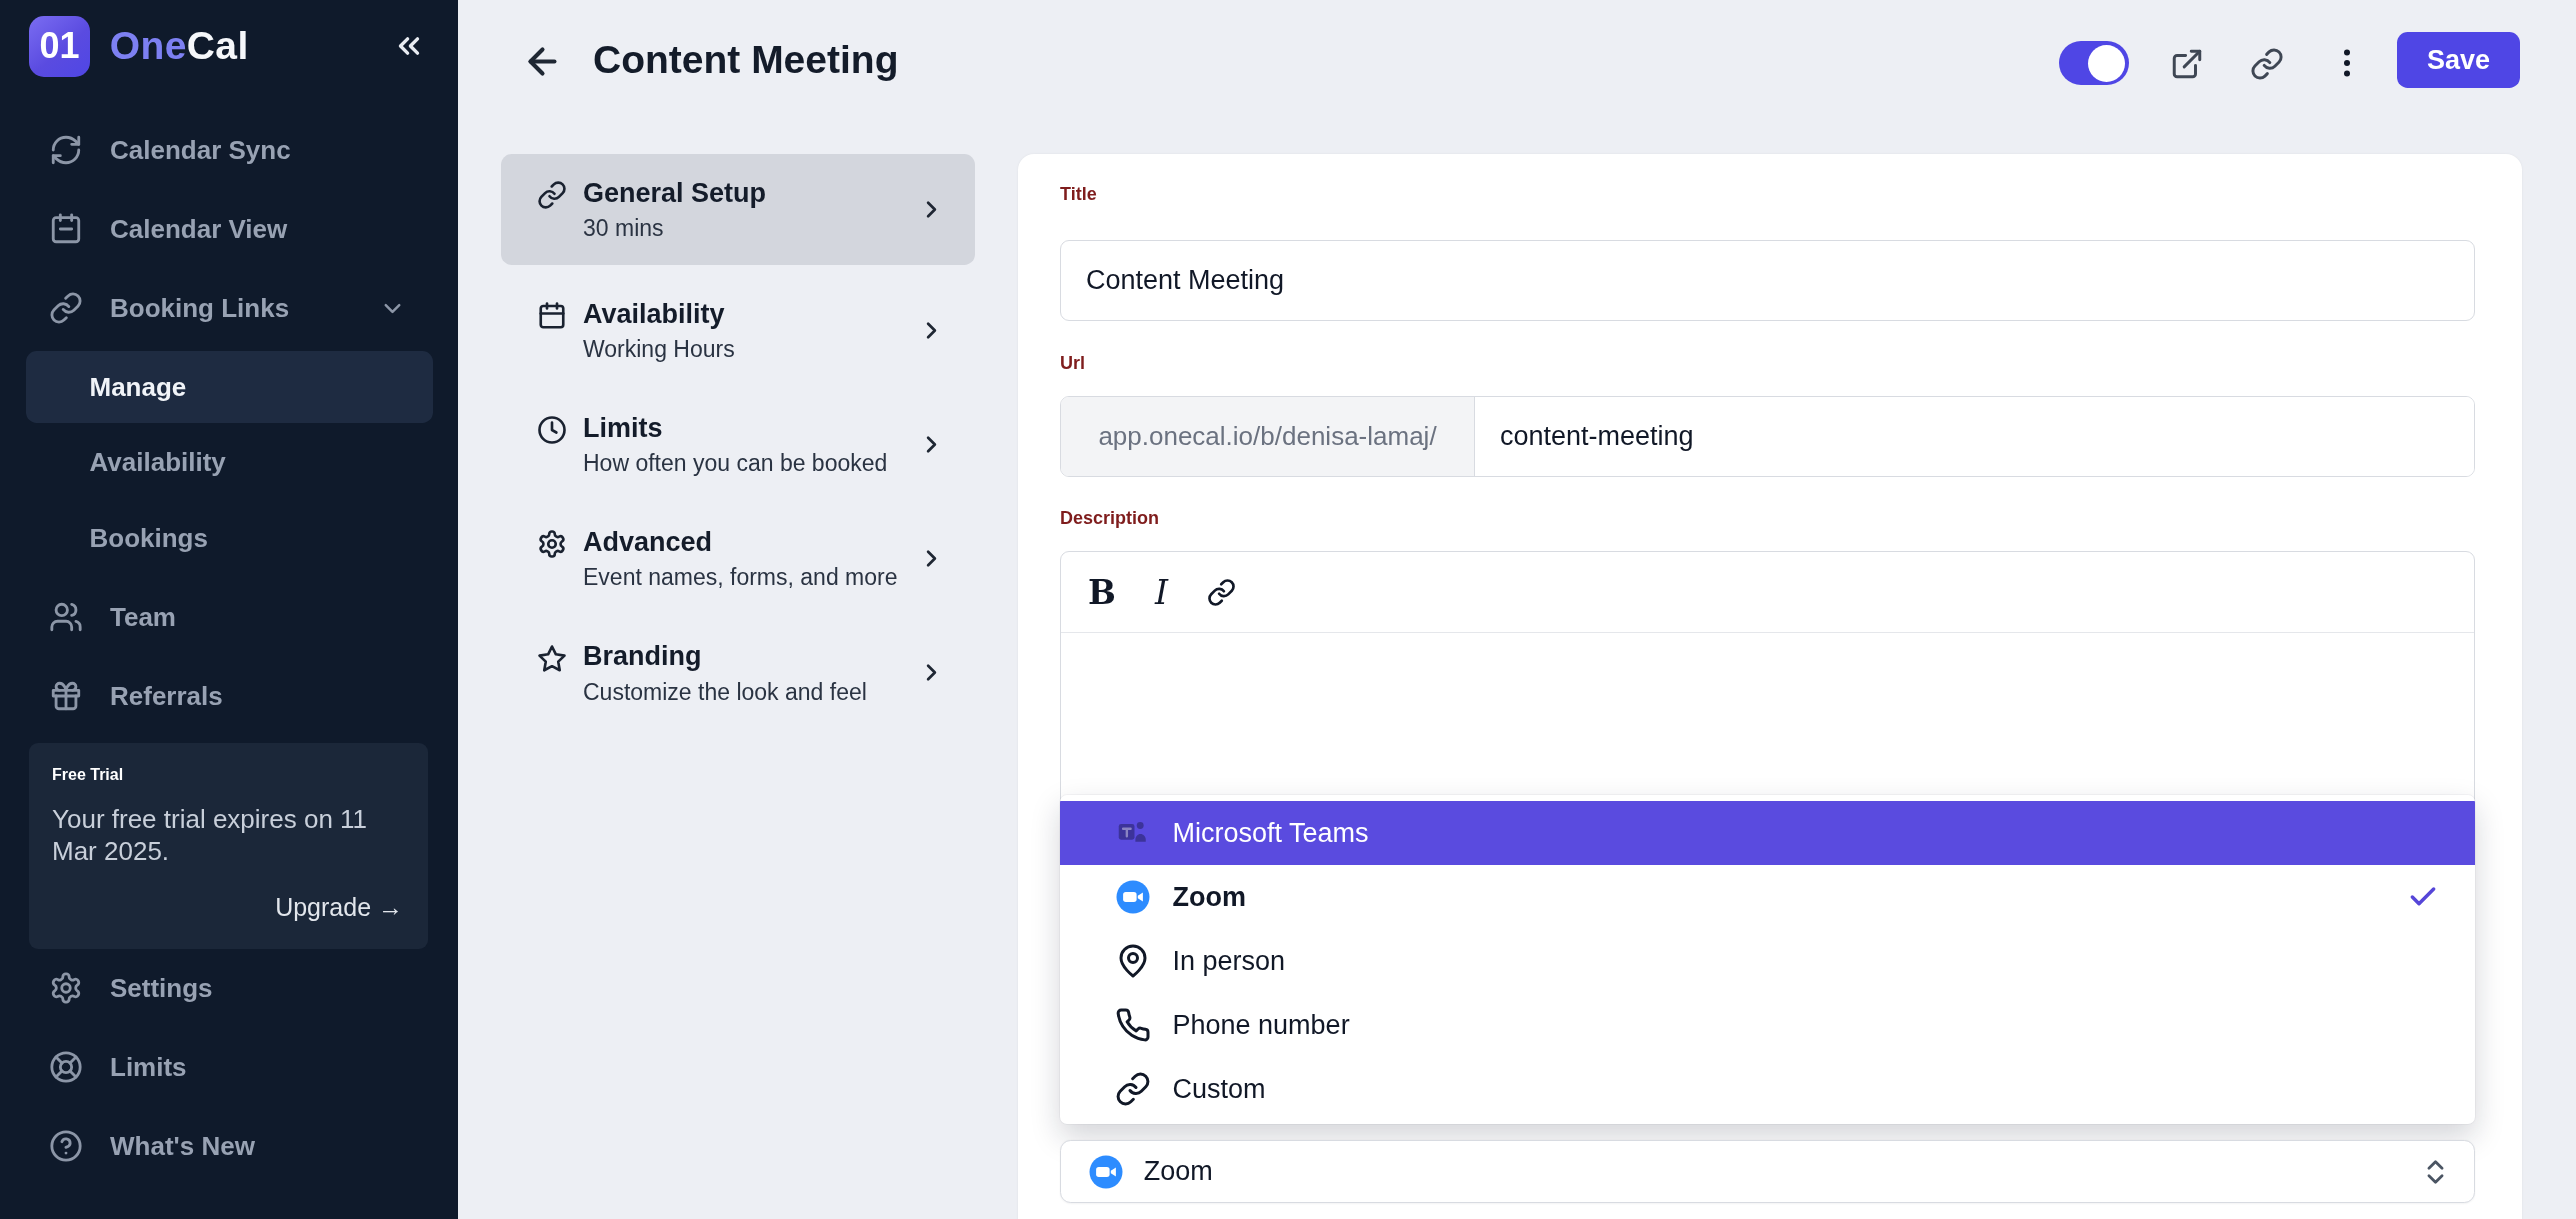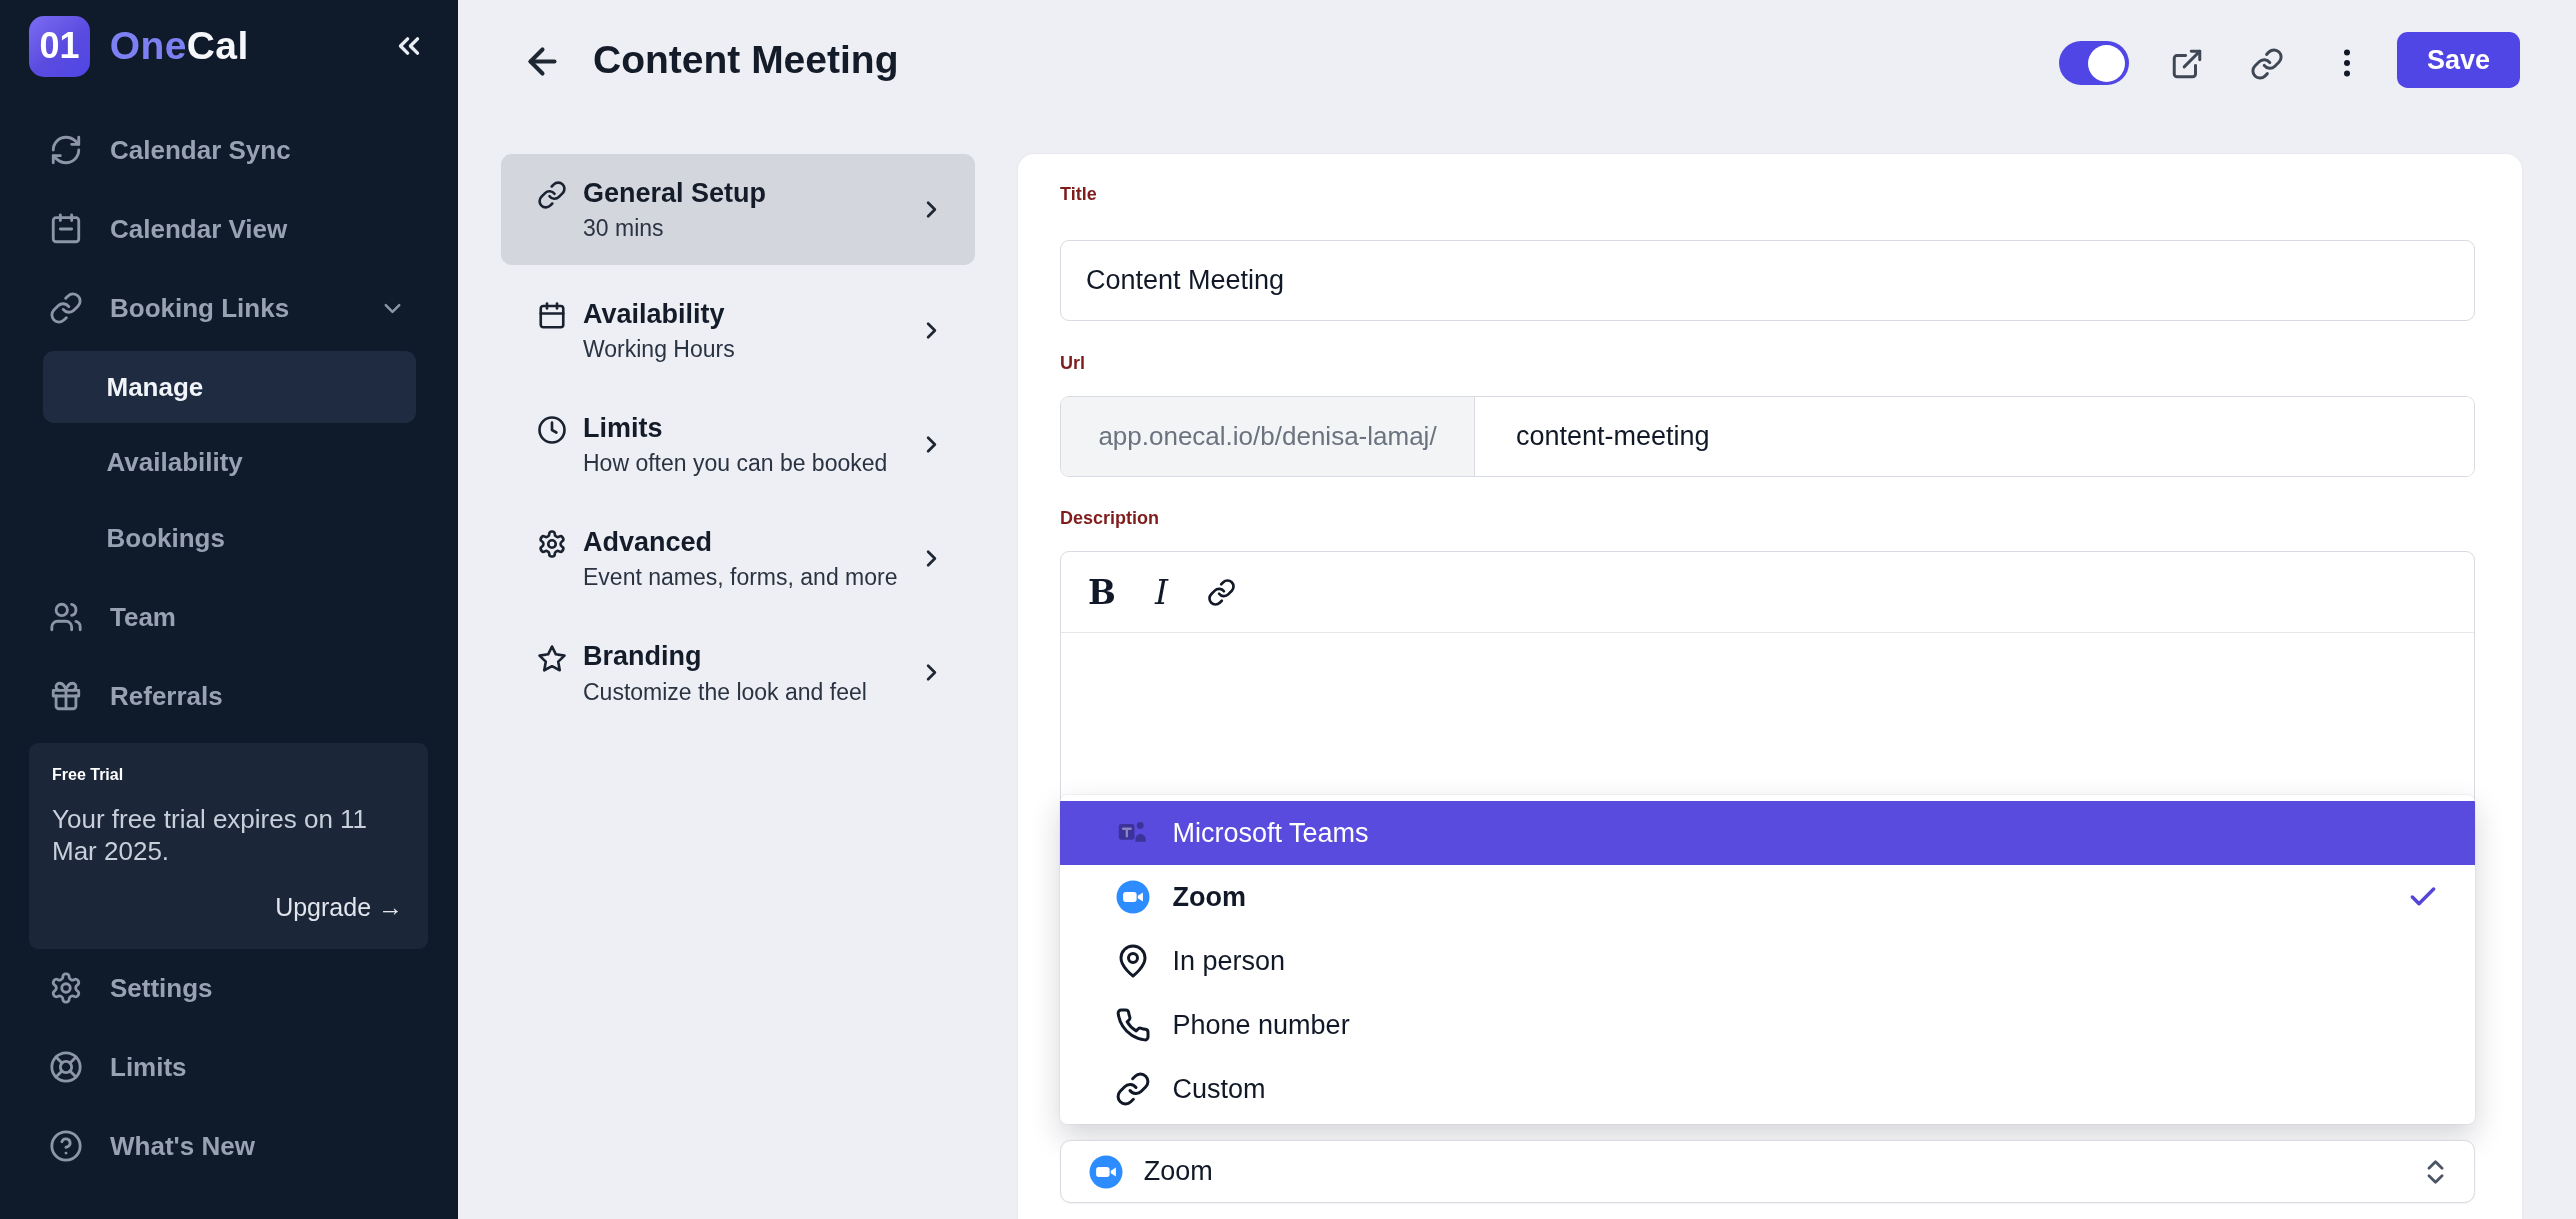--- a/index.html
+++ b/index.html
@@ -28,21 +28,21 @@
   .brand-cal { color:#f5f7fa; }
   .collapse-btn { margin-left:auto; color:#e8ebf1; cursor:pointer; }
   .snav { margin-top:25px; }
   .nav-item {
     display:flex; align-items:center; height:79px; padding:0 52px 0 49px;
     color:#98a2b3; font-size:26px; font-weight:600; cursor:pointer;
   }
   .nav-item .nicon { width:34px; height:34px; color:#8c96a7; flex:none; }
   .nav-item .nlabel { margin-left:27px; }
   .nav-item .chev { margin-left:auto; color:#8c96a7; }
-  .sub-list { padding:0 30px; }
+  .sub-list { padding:0 13px; }
   .sub-item {
     height:72px; margin:3.6px 12.5px 3.6px 12.5px; display:flex; align-items:center;
     padding-left:64px; font-size:26px; font-weight:600; color:#98a2b3;
     border-radius:10.7px; cursor:pointer;
   }
   .sub-item.active { background:#1e2b41; color:#f1f4f8; }
   .trial-card {
     margin:7.2px 30px 0 29px; background:#1b2739; border-radius:9px;
     padding:23px 25px 27px 23px;
   }
@@ -88,21 +88,21 @@
     background:#fff; border-radius:16px; box-shadow:0 0.9px 2.7px rgba(16,24,40,.06);
   }
   .fld-label { position:absolute; left:42px; font-size:18px; font-weight:700; color:#7f1d1d; }
   .txt-input {
     position:absolute; left:42px; width:1415px; height:81px;
     border:1.3px solid #d8dbe1; border-radius:9px; font-family:inherit;
     font-size:27px; color:#111827; padding:0 25px; background:#fff; outline:none;
   }
   .url-group {
     position:absolute; left:42px; top:242px; width:1415px; height:81px;
-    border:1.3px solid #d8dbe1; border-radius:9px; display:flex; overflow:hidden; background:#fff;gap:16px;
+    border:1.3px solid #d8dbe1; border-radius:9px; display:flex; overflow:hidden; background:#fff;
   }
   .url-prefix {
     width:414px; flex:none; background:#f3f4f6; border-right:1.3px solid #d8dbe1;
     display:flex; align-items:center; justify-content:center;
     color:#6b7280; font-size:26px;
   }
   .url-group input {
     flex:1; border:none; outline:none; font-family:inherit;
     font-size:27px; color:#111827; padding:0 25px;
   }

